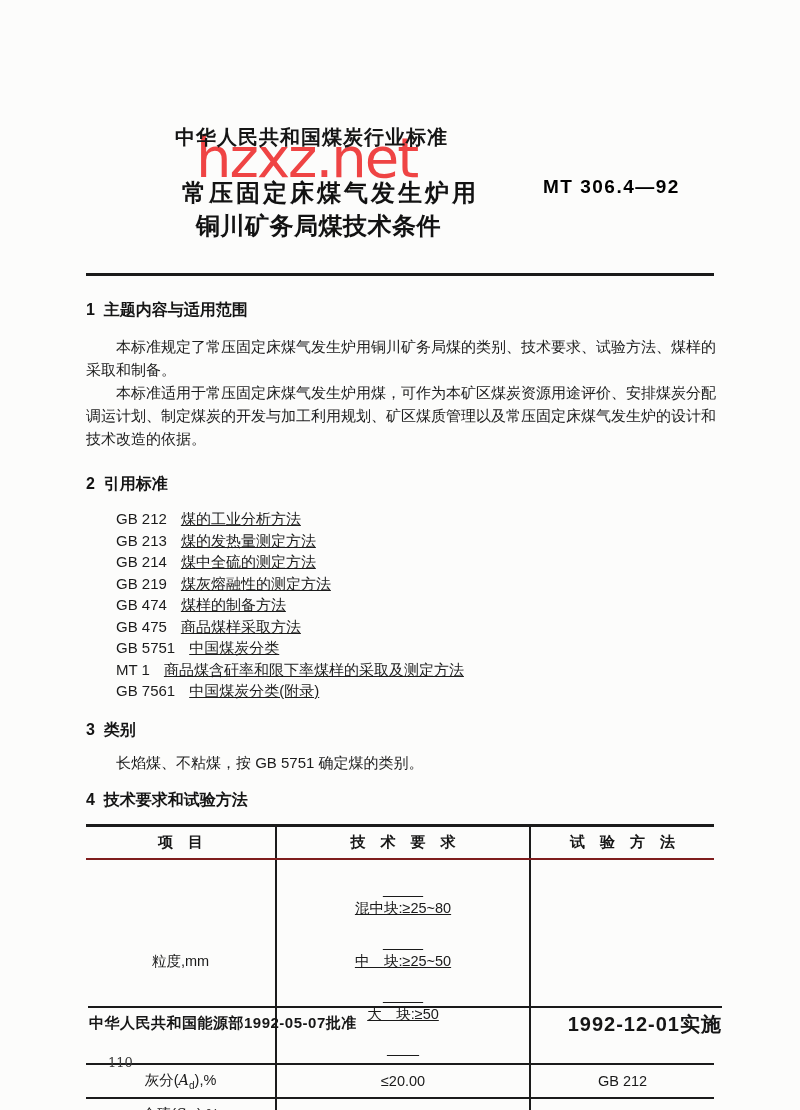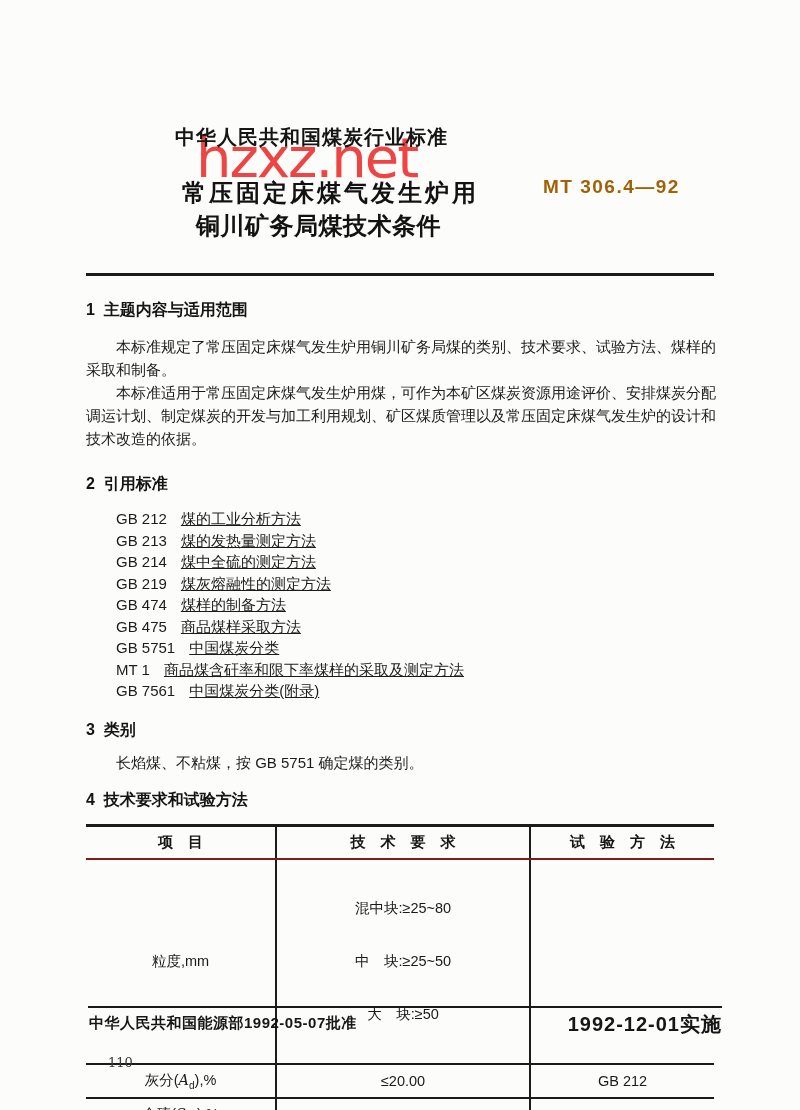--- a/index.html
+++ b/index.html
@@ -31,21 +31,21 @@
     color:#121212;z-index:1;
   }
   .main-title2{
     left:196px;top:210px;
     font-size:24px;font-weight:bold;letter-spacing:0.5px;
     color:#121212;z-index:1;
   }
   .std-no{
     left:543px;top:176px;
     font-size:19px;font-weight:bold;letter-spacing:1.5px;
-    color:#a16207;z-index:1;
+    color:#000000;z-index:1;
   }
   .header-rule{
     left:86px;top:273px;width:628px;height:3px;background:#1a1a1a;
   }
 
   
   .body-flow{
     left:86px;top:292px;width:630px;
   }
   .sec-heading{
@@ -87,21 +87,21 @@
   }
   .req-table td{
     font-size:14.5px;text-align:center;vertical-align:middle;
     border-bottom:2px solid #1b1b1b;height:30px;color:#1a1a1a;
     white-space:pre;
   }
   .req-table .mid{
     border-left:2px solid #1b1b1b;border-right:2px solid #1b1b1b;border-radius:11px;
   }
   .req-table tr:last-child td{border-bottom:none;}
-  .size-cell{padding:6px 0;}
+  .size-cell{padding:6px 0;text-decoration:underline;}
   .size-cell .req-line{line-height:21px;}
   .sym{font-family:"DejaVu Serif", serif;font-style:italic;}
   sub{font-size:10px;}
 
   
   .footer-rule{
     left:88px;top:1006px;width:634px;height:2px;background:#1a1a1a;
   }
   .footer-left{
     left:89px;top:1014px;font-size:15px;font-weight:bold;

